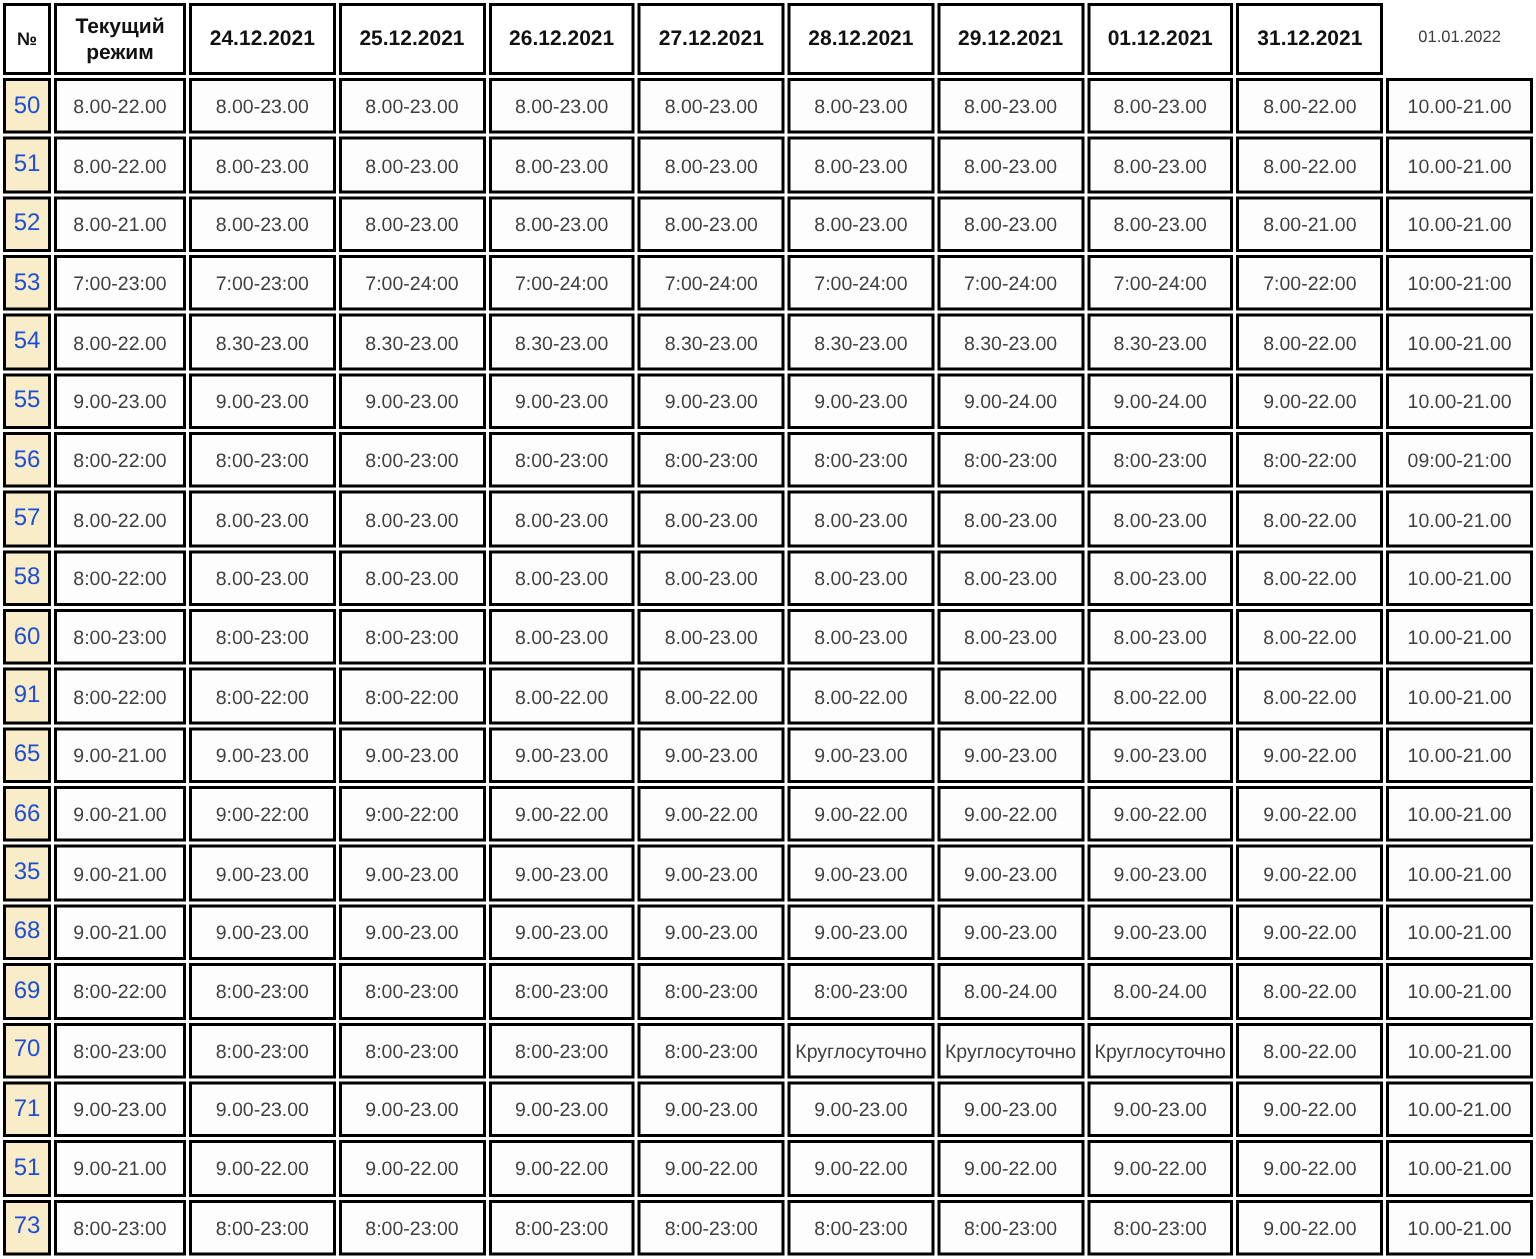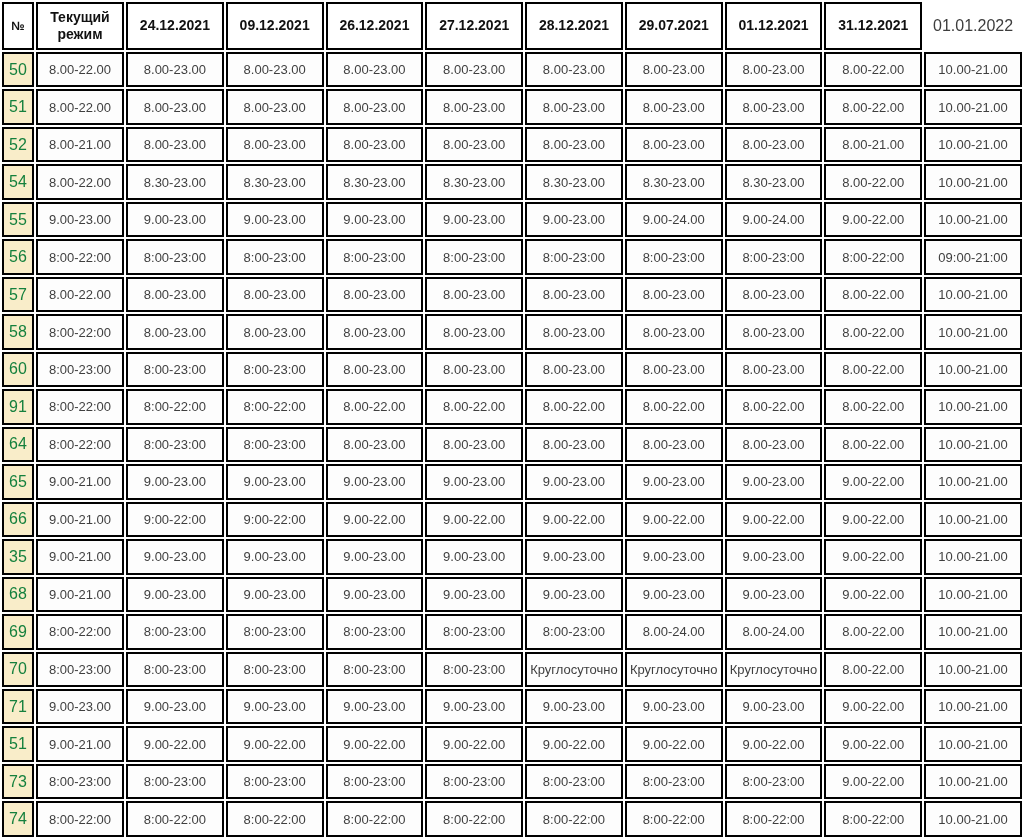--- a/index.html
+++ b/index.html
@@ -42,26 +42,26 @@
     line-height: 1.25;
   }
   table.schedule thead th.num-head {
     font-size: 12px;
     font-weight: bold;
   }
   table.schedule thead th.last-head {
     border: none;
     font-weight: normal;
     color: #3d3d3d;
-    font-size: 16px;
+    font-size: 11px;
   }
   
   table.schedule td.rownum {
     background: #f9edc9;
-    color: #15803d;
+    color: #1d4ed8;
     font-size: 16px;
     font-weight: normal;
   }
   
   table.schedule td.timecell {
     color: #3f3f3f;
     font-size: 13px;
   }
   col.c-num   { width: 32px; }
   col.c-cur   { width: 88px; }
@@ -84,25 +84,25 @@
         <col class="c-date">
         <col class="c-date">
         <col class="c-date">
       <col class="c-date">
     </colgroup>
     <thead>
       <tr class="head-row" id="header-row">
           <th class="num-head">№</th>
           <th>Текущий режим</th>
           <th>24.12.2021</th>
-          <th>09.12.2021</th>
+          <th>25.12.2021</th>
           <th>26.12.2021</th>
           <th>27.12.2021</th>
           <th>28.12.2021</th>
-          <th>29.07.2021</th>
+          <th>29.12.2021</th>
           <th>01.12.2021</th>
           <th>31.12.2021</th>
           <th class="last-head">01.01.2022</th>
         </tr>
     </thead>
     <tbody id="table-body">
         <tr>
           <td class="rownum">50</td>
           <td class="timecell">8.00-22.00</td>
           <td class="timecell">8.00-23.00</td>
@@ -135,20 +135,33 @@
           <td class="timecell">8.00-23.00</td>
           <td class="timecell">8.00-23.00</td>
           <td class="timecell">8.00-23.00</td>
           <td class="timecell">8.00-23.00</td>
           <td class="timecell">8.00-23.00</td>
           <td class="timecell">8.00-23.00</td>
           <td class="timecell">8.00-21.00</td>
           <td class="timecell">10.00-21.00</td>
         </tr>
         <tr>
+          <td class="rownum">53</td>
+          <td class="timecell">7:00-23:00</td>
+          <td class="timecell">7:00-23:00</td>
+          <td class="timecell">7:00-24:00</td>
+          <td class="timecell">7:00-24:00</td>
+          <td class="timecell">7:00-24:00</td>
+          <td class="timecell">7:00-24:00</td>
+          <td class="timecell">7:00-24:00</td>
+          <td class="timecell">7:00-24:00</td>
+          <td class="timecell">7:00-22:00</td>
+          <td class="timecell">10:00-21:00</td>
+        </tr>
+        <tr>
           <td class="rownum">54</td>
           <td class="timecell">8.00-22.00</td>
           <td class="timecell">8.30-23.00</td>
           <td class="timecell">8.30-23.00</td>
           <td class="timecell">8.30-23.00</td>
           <td class="timecell">8.30-23.00</td>
           <td class="timecell">8.30-23.00</td>
           <td class="timecell">8.30-23.00</td>
           <td class="timecell">8.30-23.00</td>
           <td class="timecell">8.00-22.00</td>
@@ -222,33 +235,20 @@
         <tr>
           <td class="rownum">91</td>
           <td class="timecell">8:00-22:00</td>
           <td class="timecell">8:00-22:00</td>
           <td class="timecell">8:00-22:00</td>
           <td class="timecell">8.00-22.00</td>
           <td class="timecell">8.00-22.00</td>
           <td class="timecell">8.00-22.00</td>
           <td class="timecell">8.00-22.00</td>
           <td class="timecell">8.00-22.00</td>
-          <td class="timecell">8.00-22.00</td>
-          <td class="timecell">10.00-21.00</td>
-        </tr>
-        <tr>
-          <td class="rownum">64</td>
-          <td class="timecell">8:00-22:00</td>
-          <td class="timecell">8:00-23:00</td>
-          <td class="timecell">8:00-23:00</td>
-          <td class="timecell">8.00-23.00</td>
-          <td class="timecell">8.00-23.00</td>
-          <td class="timecell">8.00-23.00</td>
-          <td class="timecell">8.00-23.00</td>
-          <td class="timecell">8.00-23.00</td>
           <td class="timecell">8.00-22.00</td>
           <td class="timecell">10.00-21.00</td>
         </tr>
         <tr>
           <td class="rownum">65</td>
           <td class="timecell">9.00-21.00</td>
           <td class="timecell">9.00-23.00</td>
           <td class="timecell">9.00-23.00</td>
           <td class="timecell">9.00-23.00</td>
           <td class="timecell">9.00-23.00</td>
@@ -353,30 +353,17 @@
           <td class="rownum">73</td>
           <td class="timecell">8:00-23:00</td>
           <td class="timecell">8:00-23:00</td>
           <td class="timecell">8:00-23:00</td>
           <td class="timecell">8:00-23:00</td>
           <td class="timecell">8:00-23:00</td>
           <td class="timecell">8:00-23:00</td>
           <td class="timecell">8:00-23:00</td>
           <td class="timecell">8:00-23:00</td>
           <td class="timecell">9.00-22.00</td>
-          <td class="timecell">10.00-21.00</td>
-        </tr>
-        <tr>
-          <td class="rownum">74</td>
-          <td class="timecell">8:00-22:00</td>
-          <td class="timecell">8:00-22:00</td>
-          <td class="timecell">8:00-22:00</td>
-          <td class="timecell">8:00-22:00</td>
-          <td class="timecell">8:00-22:00</td>
-          <td class="timecell">8:00-22:00</td>
-          <td class="timecell">8:00-22:00</td>
-          <td class="timecell">8:00-22:00</td>
-          <td class="timecell">8:00-22:00</td>
           <td class="timecell">10.00-21.00</td>
         </tr>
       </tbody>
   </table>
 </div>
 
 </body></html>

